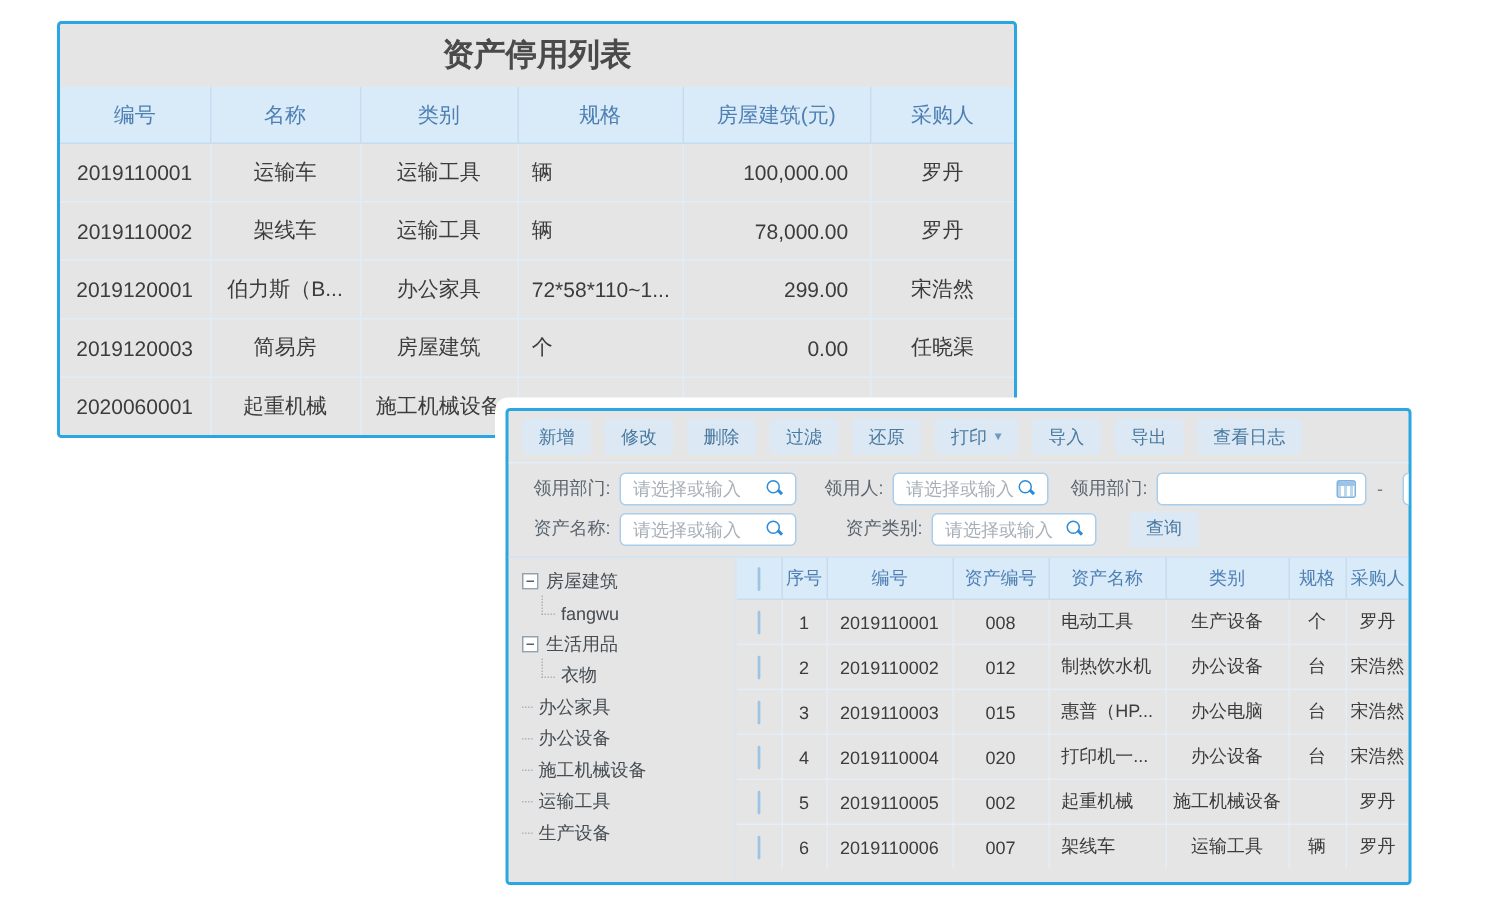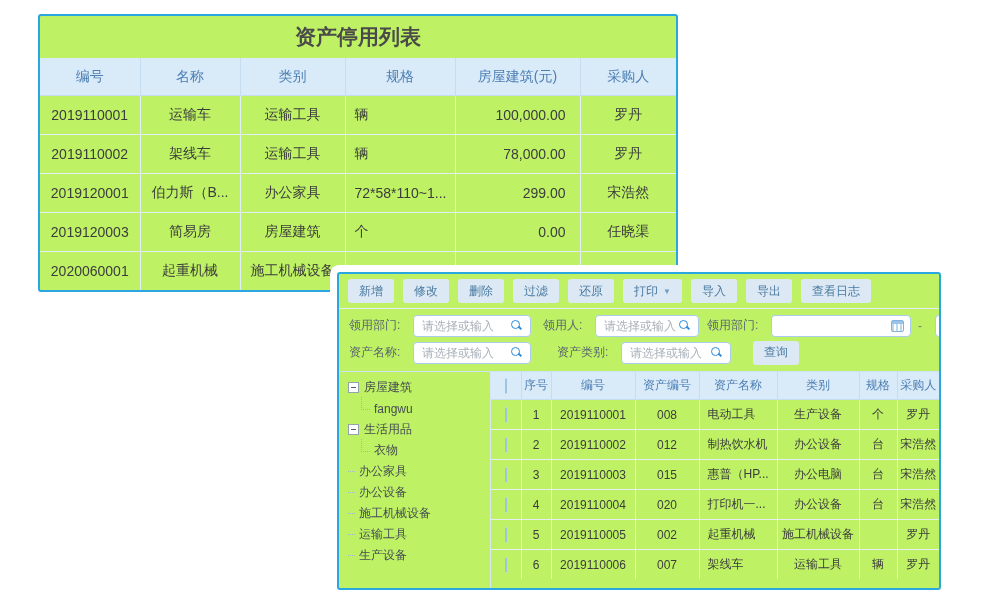--- a/index.html
+++ b/index.html
@@ -1,43 +1,43 @@
 <!DOCTYPE html>
 <html><head>
 <meta charset="utf-8">
 <style>
   html,body{margin:0;padding:0}
   body{width:1000px;height:600px;position:relative;background:#fff;overflow:hidden;
        font-family:"Liberation Sans",sans-serif;color:#3c3c3c;}
-  .panel{position:absolute;background:#bef264;border:2px solid #2aa7e0;border-radius:3px;box-sizing:border-box}
+  .panel{position:absolute;background:#e5e5e5;border:2px solid #2aa7e0;border-radius:3px;box-sizing:border-box}
   
   #p1{left:38px;top:14px;width:640px;z-index:1}
   #p1 .title{height:42px;line-height:42px;text-align:center;font-size:21px;font-weight:bold;color:#4a4a4a}
   table{border-collapse:collapse;table-layout:fixed}
   .t1{width:100%;font-size:14px;border-style:hidden}
   .t1 th{background:#d9eaf8;color:#4d7fb3;font-weight:normal;height:35px;border:1px solid #c6ddf0}
   .t1 td{height:36px;border:1px solid #e1edf8;text-align:center;color:#3c3c3c;overflow:hidden;white-space:nowrap}
   .link{color:#4795dd}
   .t1 .spec{text-align:left;padding-left:9px}
   .t1 .amt{text-align:right;padding-right:14px}
   
   #p2{left:337px;top:272px;width:604px;height:318px;z-index:5;box-shadow:0 0 0 7px #fff;overflow:hidden;
       display:flex;flex-direction:column}
   .tabbar{height:32px;background:#f3f8fc;border-bottom:1px solid #d9e6f2;display:flex;align-items:stretch;
           padding-left:4px;flex:none}
   .tab{padding:0 16px;font-size:13px;color:#5a6b78;display:flex;align-items:center;box-sizing:border-box}
   .tab.active{background:#fff;color:#2e3a44;font-weight:bold;border-bottom:3px solid #2aa7e0}
   .tab .close{color:#90a0ac;font-size:11px;font-weight:normal;margin:-10px 0 0 5px}
   .toolbar{display:flex;gap:9px;padding:5px 9px;align-items:center;border-bottom:1px solid #e4eef8;flex:none}
   .btn{background:#dce9f5;color:#49799f;font-size:12px;border:none;border-radius:3px;height:22px;
-       padding:12px 11px;font-family:Liberation Serif, serif;display:flex;align-items:center;white-space:nowrap}
+       padding:12px 11px;font-family:Liberation Mono, monospace;display:flex;align-items:center;white-space:nowrap}
   .caret{font-size:8px;margin-left:5px;color:#6f9cc4}
   .filters{flex:none;padding:3px 0 5px 10px}
   .frow{display:flex;align-items:center;height:27px;white-space:nowrap}
-  .flabel{font-size:12px;color:#5a6570;flex:none}
+  .flabel{font-size:12px;color:#5a6570;text-align:right;flex:none}
   .inp{position:relative;height:22px;border:1px solid #a9cdea;border-radius:4px;background:#fff;
        display:flex;align-items:center;box-sizing:border-box;flex:none;margin-left:6px}
   .inp input{border:none;outline:none;flex:1;min-width:0;font-size:12px;color:#444;
              padding:0 2px 0 8px;background:transparent;font-family:inherit}
   .inp input::placeholder{color:#a8b0b8}
   .icon-search{flex:none;width:13px;height:13px;position:relative;margin-right:7px}
   .icon-search::before{content:"";position:absolute;left:1px;top:1px;width:7px;height:7px;
         border:1.6px solid #2e8bd8;border-radius:50%}
   .icon-search::after{content:"";position:absolute;left:8px;top:8px;width:4px;height:1.8px;
         background:#2e8bd8;transform:rotate(45deg)}

